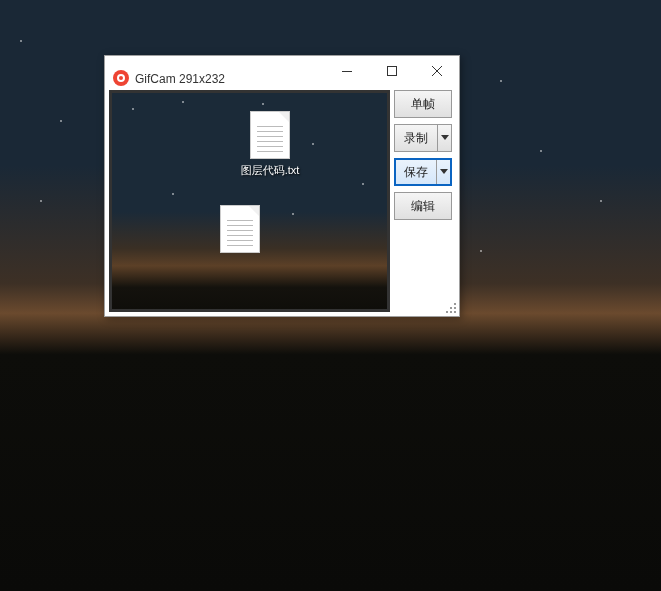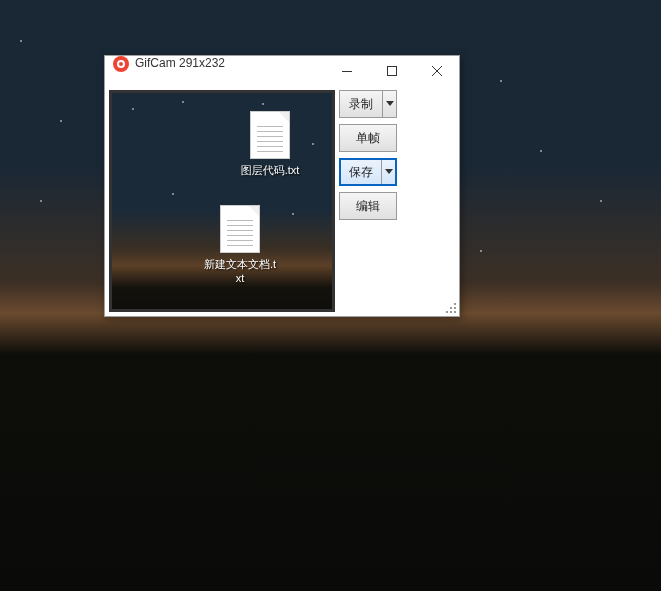--- a/index.html
+++ b/index.html
@@ -16,41 +16,41 @@
     .window {
       position: absolute;
       left: 104px; top: 55px;
       width: 356px;
       background: #fff;
       border: 1px solid #a0a0a0;
       box-shadow: 2px 2px 8px rgba(0,0,0,.35);
     }
     .titlebar {
       height: 30px;
-      display: flex; align-items: flex-start;
+      display: flex; align-items: flex-end;
       background: #fff;
       padding-left: 8px;
     }
     .app-icon {
       width: 16px; height: 16px;
       border-radius: 50%;
       background: #e43; display: flex; align-items: center; justify-content: center;
       margin-right: 6px;
     }
     .app-icon-inner { width: 8px; height: 8px; border: 2px solid #fff; border-radius: 50%; }
     .title-text { font-size: 12px; color: #333; flex: 1; }
     .win-controls { display: flex; }
     .win-btn {
       width: 45px; height: 30px;
       display: flex; align-items: center; justify-content: center;
       color: #555; font-size: 11px; cursor: pointer;
     }
     .content { display: flex; padding: 4px; gap: 4px; }
     .capture-area {
-      width: 226px; height: 222px;
+      width: 281px; height: 222px;
       border: 3px solid #333;
       background: linear-gradient(to bottom,#1b2a38 0%,#1b2a38 55%,#3a2f24 72%,#5c4027 80%,#14120d 90%,#0f0e0a 100%);
       position: relative;
     }
     .desktop-icon {
       position: absolute;
       width: 76px;
       text-align: center;
       color: #fff;
     }
@@ -156,35 +156,34 @@
       <div class="star" style="left:250px;top:90px"></div>
       <div class="star" style="left:60px;top:100px"></div>
       <div class="star" style="left:180px;top:120px"></div>
 
       <div class="desktop-icon" style="left:120px;top:18px">
         <div class="file-icon"></div>
         <div class="file-label">图层代码.txt</div>
       </div>
       <div class="desktop-icon" style="left:90px;top:112px">
         <div class="file-icon"></div>
-        <div class="file-label">新建文本文档.txt</div>
       </div>
     </div>
 
     <div class="sidebar">
+      <div class="side-btn">
+        <span>单帧</span>
+      </div>
       <div class="side-btn has-drop">
         <span>录制</span>
         <div class="drop-part">
           <svg viewBox="0 0 8 6">
               <path d="M0 0 L4 5 L8 0 Z" fill="#333"></path>
             </svg>
         </div>
-      </div>
-      <div class="side-btn">
-        <span>单帧</span>
       </div>
       <div class="side-btn has-drop selected">
         <span>保存</span>
         <div class="drop-part">
           <svg viewBox="0 0 8 6">
               <path d="M0 0 L4 5 L8 0 Z" fill="#333"></path>
             </svg>
         </div>
       </div>
       <div class="side-btn">

